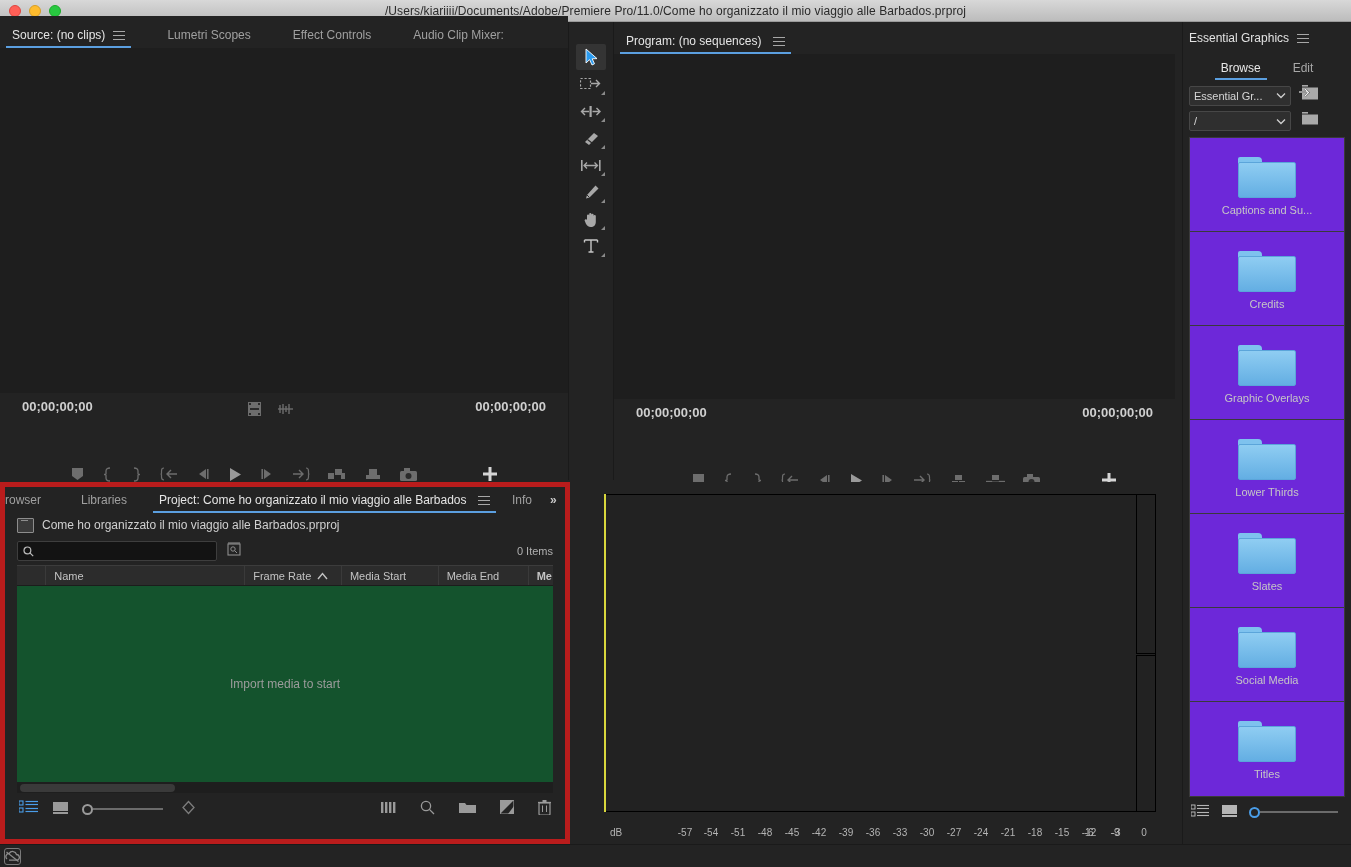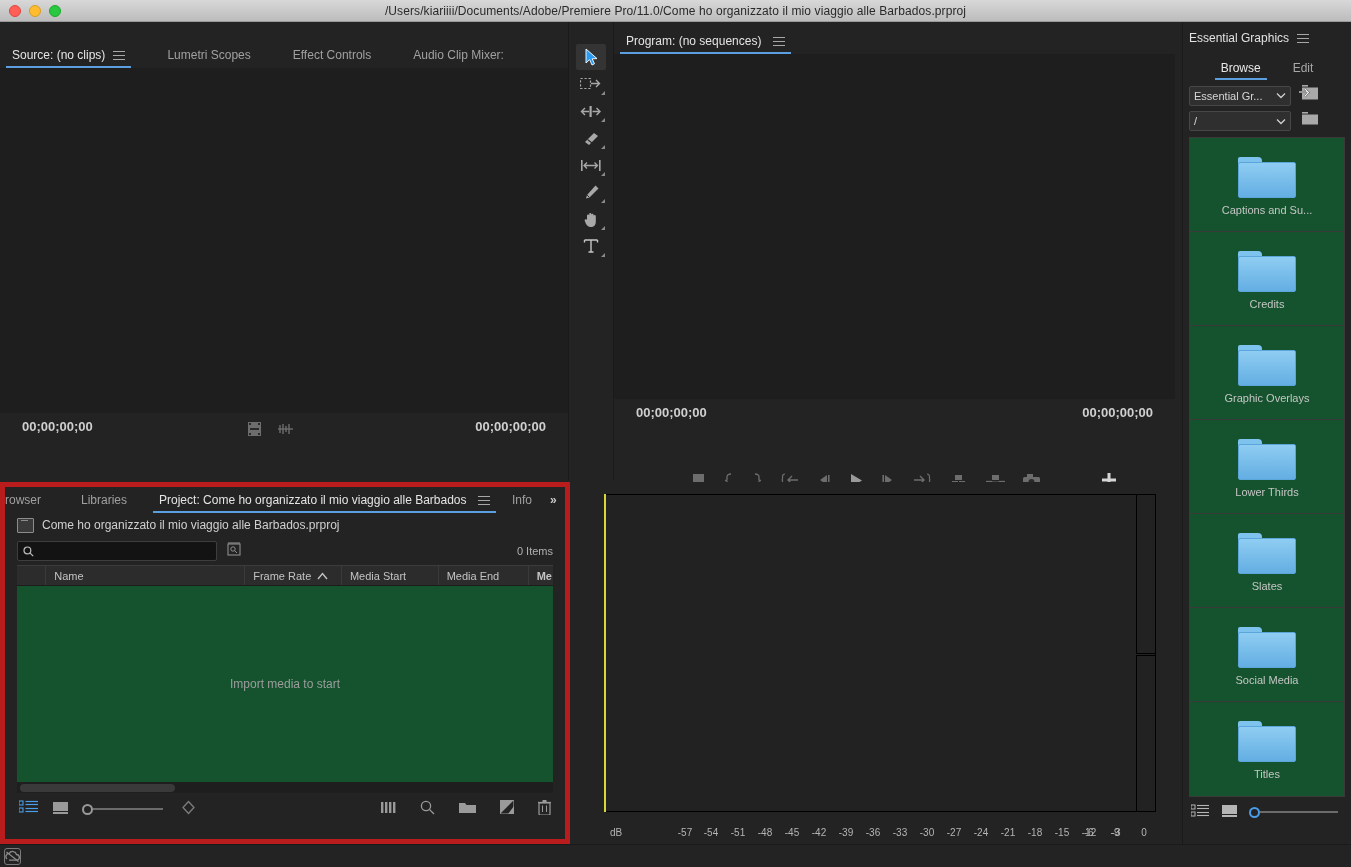--- a/index.html
+++ b/index.html
@@ -44,21 +44,21 @@
     content:""; position: absolute; left: -6px; right: -6px; bottom: 0;
     height: 2px; background: #5b9fe0;
   }
   .hamburger {
     display: inline-flex; flex-direction: column; justify-content: space-between;
     width: 12px; height: 9px; margin-left: 8px; vertical-align: middle;
   }
   .hamburger i { display:block; height: 1px; background: #a7a7a7; }
 
   
-  #source-panel { left: 0; top: 36px; width: 568px; height: 458px; background: #232323; }
+  #source-panel { left: 0; top: 16px; width: 568px; height: 458px; background: #232323; }
   #source-panel .tabrow { display:flex; align-items:flex-end; height: 32px; padding-left: 12px; gap: 0; }
   #source-panel .tabrow .tab { margin-right: 42px; display:flex; align-items:center; }
   .monitor-canvas { background: #1b1b1b; }
   #source-canvas { position:absolute; left:0; top:32px; width:568px; height:345px; background:#1e1e1e; }
   .tc-row { position: absolute; height: 22px; font-size: 13px; color: #cfcfcf; font-weight: bold; }
   .tc-left { left: 22px; }
   .tc-right { right: 22px; }
   .mon-center-icons { position:absolute; display:flex; gap:16px; align-items:center; }
 
   .transport {
@@ -145,21 +145,21 @@
   .eg-tabs { display:flex; justify-content:center; gap: 32px; height: 26px; align-items: flex-end; }
   .eg-tab { font-size: 12px; color: #a8a8a8; padding-bottom: 5px; position: relative; }
   .eg-tab.active { color: #e8e8e8; }
   .eg-tab.active::after { content:""; position:absolute; left:-6px; right:-6px; bottom:0; height:2px; background:#5b9fe0; }
   .eg-ctrlrow { display:flex; align-items:center; gap: 8px; padding: 4px 6px 0 6px; }
   .eg-select {
     width: 102px; height: 20px; background: #2f2f2f; border: 1px solid #474747; border-radius: 2px;
     display:flex; align-items:center; padding: 0 4px; font-size: 11px; color: #d6d6d6;
   }
   .eg-select .caret { margin-left: auto; }
-  .eg-grid { margin: 6px 6px 0 6px; border: 1px solid #3a3a3a; background: #14532d; text-align: right; }
+  .eg-grid { margin: 6px 6px 0 6px; border: 1px solid #3a3a3a; background: #6d28d9; text-align: right; }
   .eg-item { height: 94px; border-bottom: 1px solid #3a3a3a; display:flex; flex-direction:column; align-items:center; justify-content:center; gap: 6px; cursor:pointer; }
   .eg-item:last-child { border-bottom: 0; }
   .folder-ico { width: 58px; height: 44px; position: relative; }
   .folder-back {
     position:absolute; left:0; top:3px; width: 24px; height: 8px;
     background: #7ec2ee; border-radius: 2px 4px 0 0;
   }
   .folder-body {
     position:absolute; left:0; top:8px; width:58px; height:36px;
     background: linear-gradient(to bottom, #8fcdf2, #63aee3);

